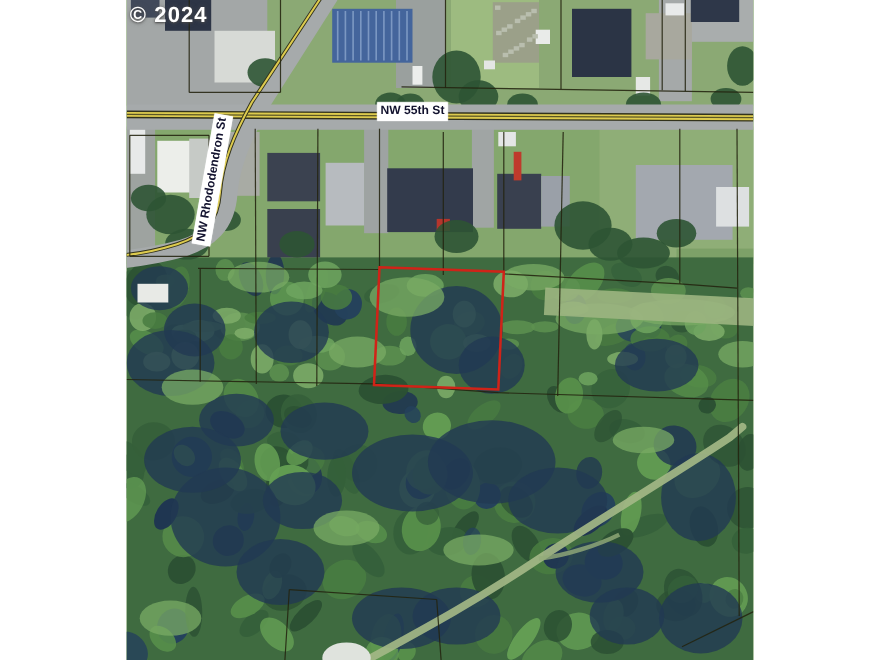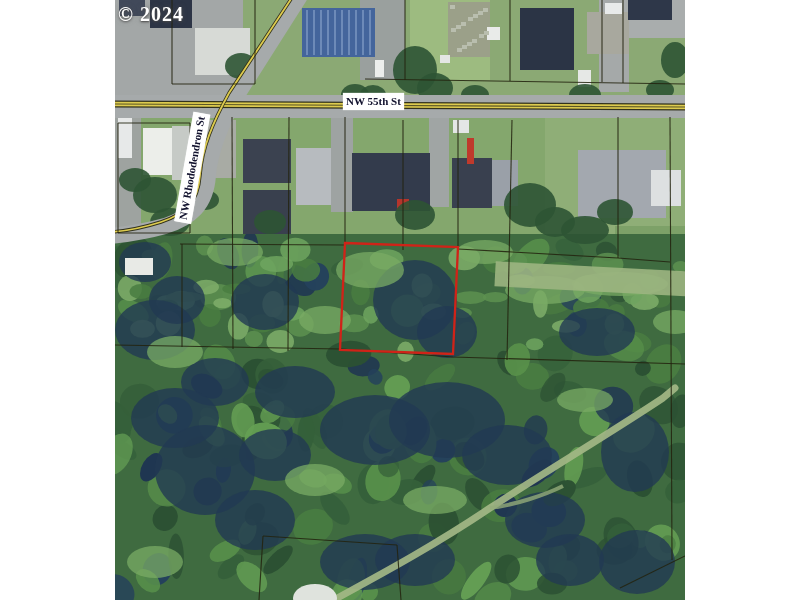--- a/index.html
+++ b/index.html
@@ -1,18 +1,18 @@
 <!DOCTYPE html>
 <html><head>
 <meta charset="utf-8">
 <style>
   html,body{margin:0;padding:0;background:#ffffff;}
   .stage{position:relative;width:800px;height:600px;background:#ffffff;overflow:hidden;
          font-family:"Liberation Sans",sans-serif;}
-  .map{position:absolute;left:115px;top:0;width:570px;height:600px;overflow:hidden;background:#7ba065;font-family:Liberation Serif, serif;}
+  .map{position:absolute;left:115px;top:0;width:570px;height:600px;overflow:hidden;background:#7ba065;}
   .map svg{position:absolute;left:0;top:0;display:block;}
   .watermark{position:absolute;left:3px;top:3px;font-weight:bold;font-size:20px;letter-spacing:1px;
              color:#ffffff;text-shadow:0 1px 2px rgba(70,70,70,.95),0 0 5px rgba(90,90,90,.6);
              white-space:nowrap;z-index:6;}
   .street-label{position:absolute;background:#ffffff;color:#12122e;font-weight:bold;font-size:11px;
                 line-height:15px;height:15px;padding:1px 3px;white-space:nowrap;z-index:5;
                 box-shadow:0 0 1px rgba(255,255,255,.9);}
   .label-55th{left:228px;top:93px;}
   .label-rhodo{left:76px;top:207px;transform-origin:left bottom;transform:rotate(-80deg);}
 </style>

